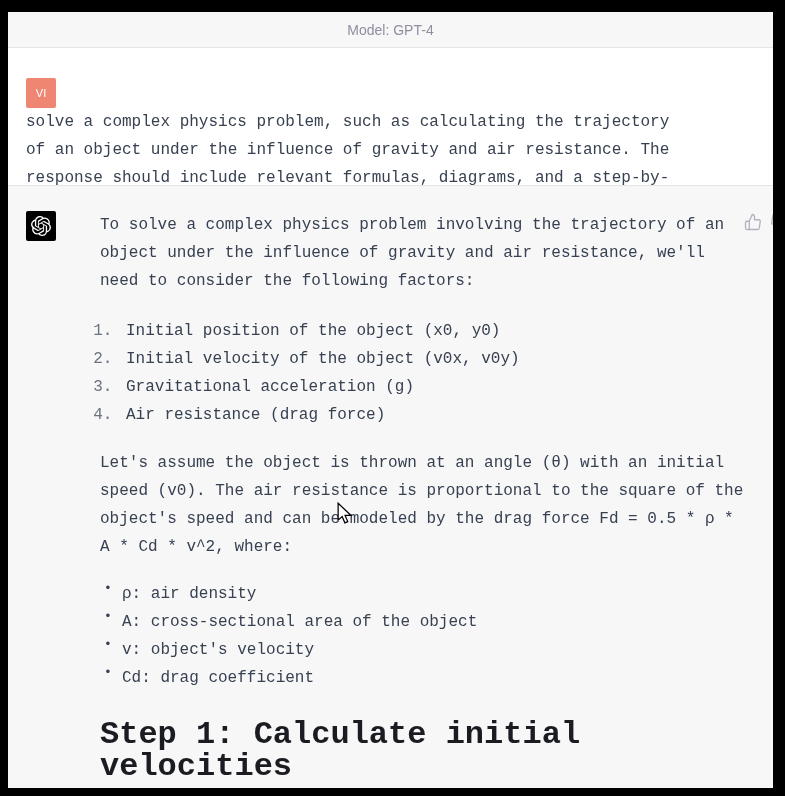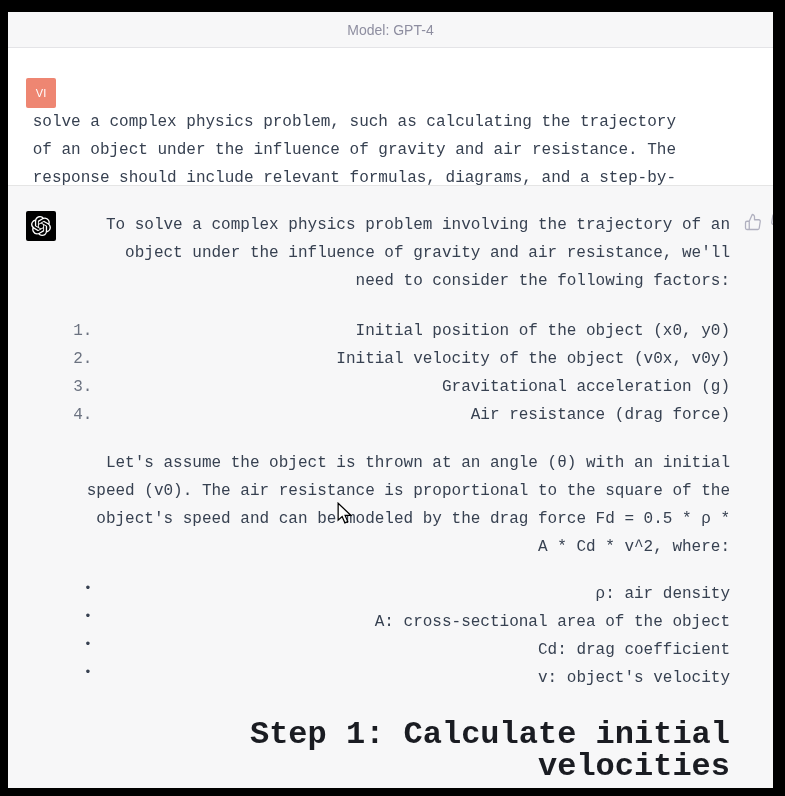--- a/index.html
+++ b/index.html
@@ -9,21 +9,20 @@
     position: relative;
     font-family: "Liberation Sans", "DejaVu Sans", sans-serif;
     overflow: hidden;
   }
   .frame {
     position: absolute;
     left: 8px; top: 12px;
     width: 765px; height: 776px;
     background: #fff;
     overflow: hidden;
-    text-align: right;
   }
   
   .header {
     height: 36px;
     background: #f7f7f8;
     border-bottom: 1px solid #e4e4e7;
     display: flex; align-items: center; justify-content: center;
     font-size: 14px;
     color: #8e8ea0;
     box-sizing: border-box;
@@ -38,20 +37,21 @@
     background: #fff;
     border-bottom: 1px solid rgba(0,0,0,0.10);
     height: 138px;
     padding: 29px 20px 0 18px;
     flex-direction: column;
   }
   .section.assistant {
     background: #f7f7f8;
     height: 602px;
     padding: 25px 20px 0 18px;
+    gap: 20px;
   }
   .avatar {
     width: 30px; height: 30px;
     flex: none;
     border-radius: 2px;
     margin-right: 24px;
     display: flex; align-items: center; justify-content: center;
   }
   .user-avatar {
     color: #fff;
@@ -152,22 +152,22 @@
       <ol>
           <li>Initial position of the object (x0, y0)</li>
           <li>Initial velocity of the object (v0x, v0y)</li>
           <li>Gravitational acceleration (g)</li>
           <li>Air resistance (drag force)</li>
         </ol>
       <p class="assume">Let's assume the object is thrown at an angle (θ) with an initial speed (v0). The air resistance is proportional to the square of the object's speed and can be modeled by the drag force Fd = 0.5 * ρ * A * Cd * v^2, where:</p>
       <ul>
           <li>ρ: air density</li>
           <li>A: cross-sectional area of the object</li>
+          <li>v: object's velocity</li>
           <li>Cd: drag coefficient</li>
-          <li>v: object's velocity</li>
         </ul>
       <h2>Step 1: Calculate initial velocities</h2>
       <p class="formula">v0x = v0 * cos(θ)</p>
       <p class="formula">v0y = v0 * sin(θ)</p>
     </div>
 
     <div class="actions">
       <button class="icon-btn">
         <svg viewBox="0 0 24 24" fill="none" stroke="currentColor" stroke-width="1.7" stroke-linecap="round" stroke-linejoin="round">
           <path d="M14 9V5a3 3 0 0 0-3-3l-4 9v11h11.28a2 2 0 0 0 2-1.7l1.38-9a2 2 0 0 0-2-2.3zM7 22H4a2 2 0 0 1-2-2v-7a2 2 0 0 1 2-2h3"></path>

